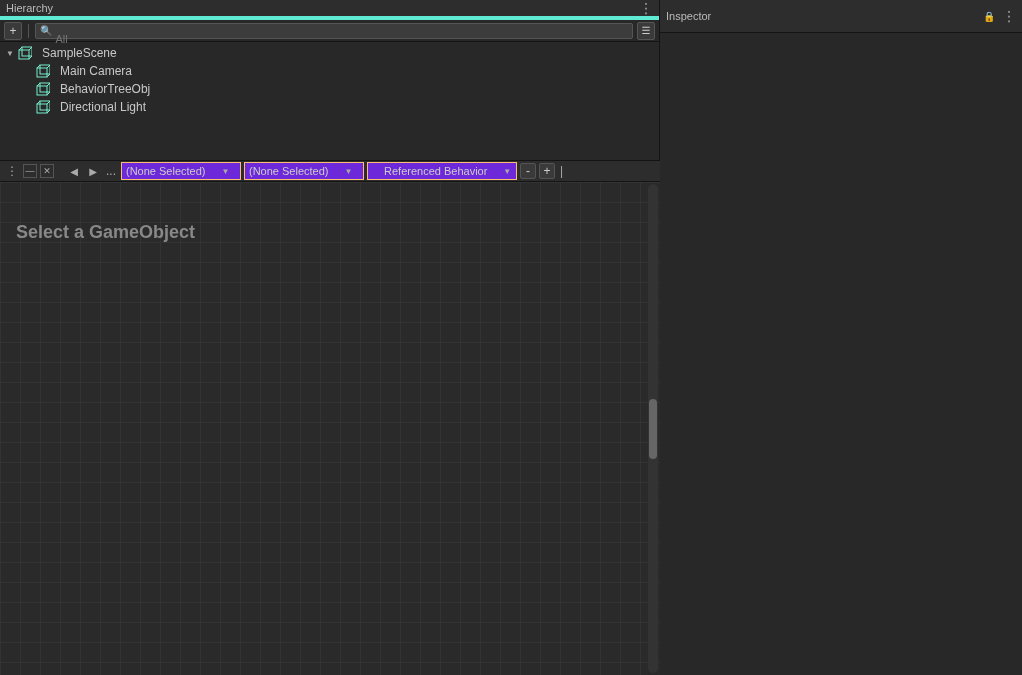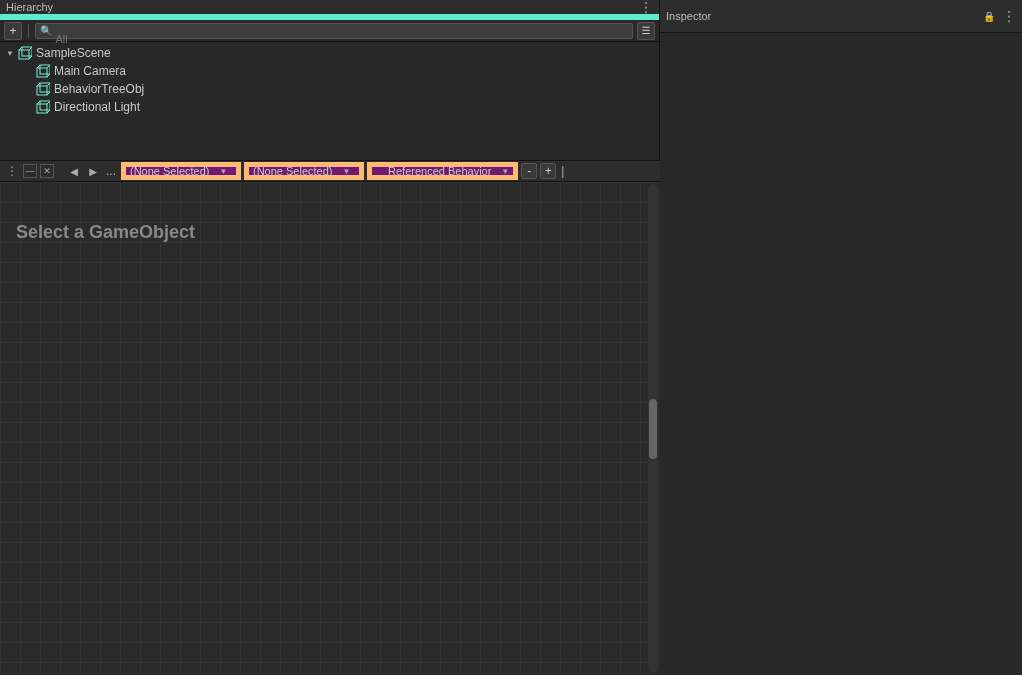--- a/index.html
+++ b/index.html
@@ -28,21 +28,21 @@
       border-right: 1px solid #141414;
       display: flex;
       flex-direction: column;
     }
 
     .panel-header {
       display: flex;
       align-items: center;
       height: 20px;
       background: #2d2d2d;
-      border-bottom: 6px solid #5eead4;
+      border-bottom: 4px solid #5eead4;
       padding: 0 6px;
       gap: 4px;
     }
 
     .panel-title {
       color: #bbb;
       font-size: 11px;
       font-weight: 500;
     }
 
@@ -153,21 +153,21 @@
       width: 14px;
       height: 14px;
       display: flex;
       align-items: center;
       justify-content: center;
     }
 
     .scene-name-label {
       font-size: 12px;
       color: #c8c8c8;
-      margin-left: 2px;
+      margin-left: 8px;
       text-align: center;
     }
 
     .child-row {
       padding-left: 36px;
     }
 
     
     .inspector-panel {
       flex: 1;
@@ -239,29 +239,29 @@
       color: #aaa;
       cursor: pointer;
       display: flex;
       align-items: center;
       justify-content: center;
       font-size: 10px;
     }
 
     .dropdown-select {
       height: 18px;
-      background: #701a75;
-      border: 5px solid #fdba74;
+      background: #6d28d9;
+      border: 1px solid #fdba74;
       color: #ccc;
       font-size: 11px;
       cursor: pointer;
       padding: 0 4px;
       display: flex;
       align-items: center;
-      gap: 10px;
+      gap: 16px;
       min-width: 120px;
     }
 
     .dropdown-arrow {
       font-size: 8px;
       color: #aaa;
     }
 
     .ref-behavior-dropdown {
       min-width: 150px;

